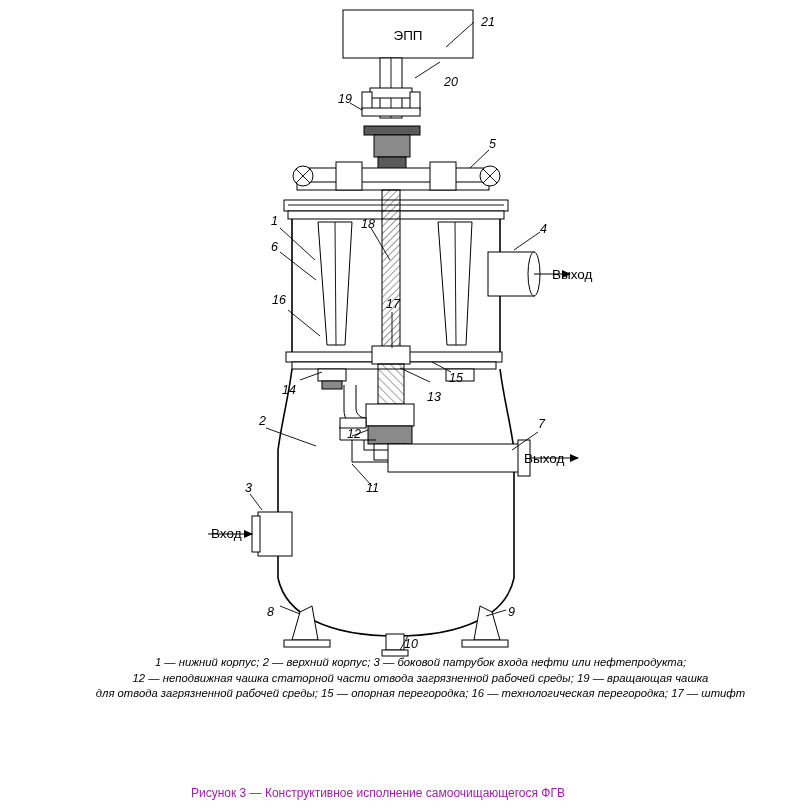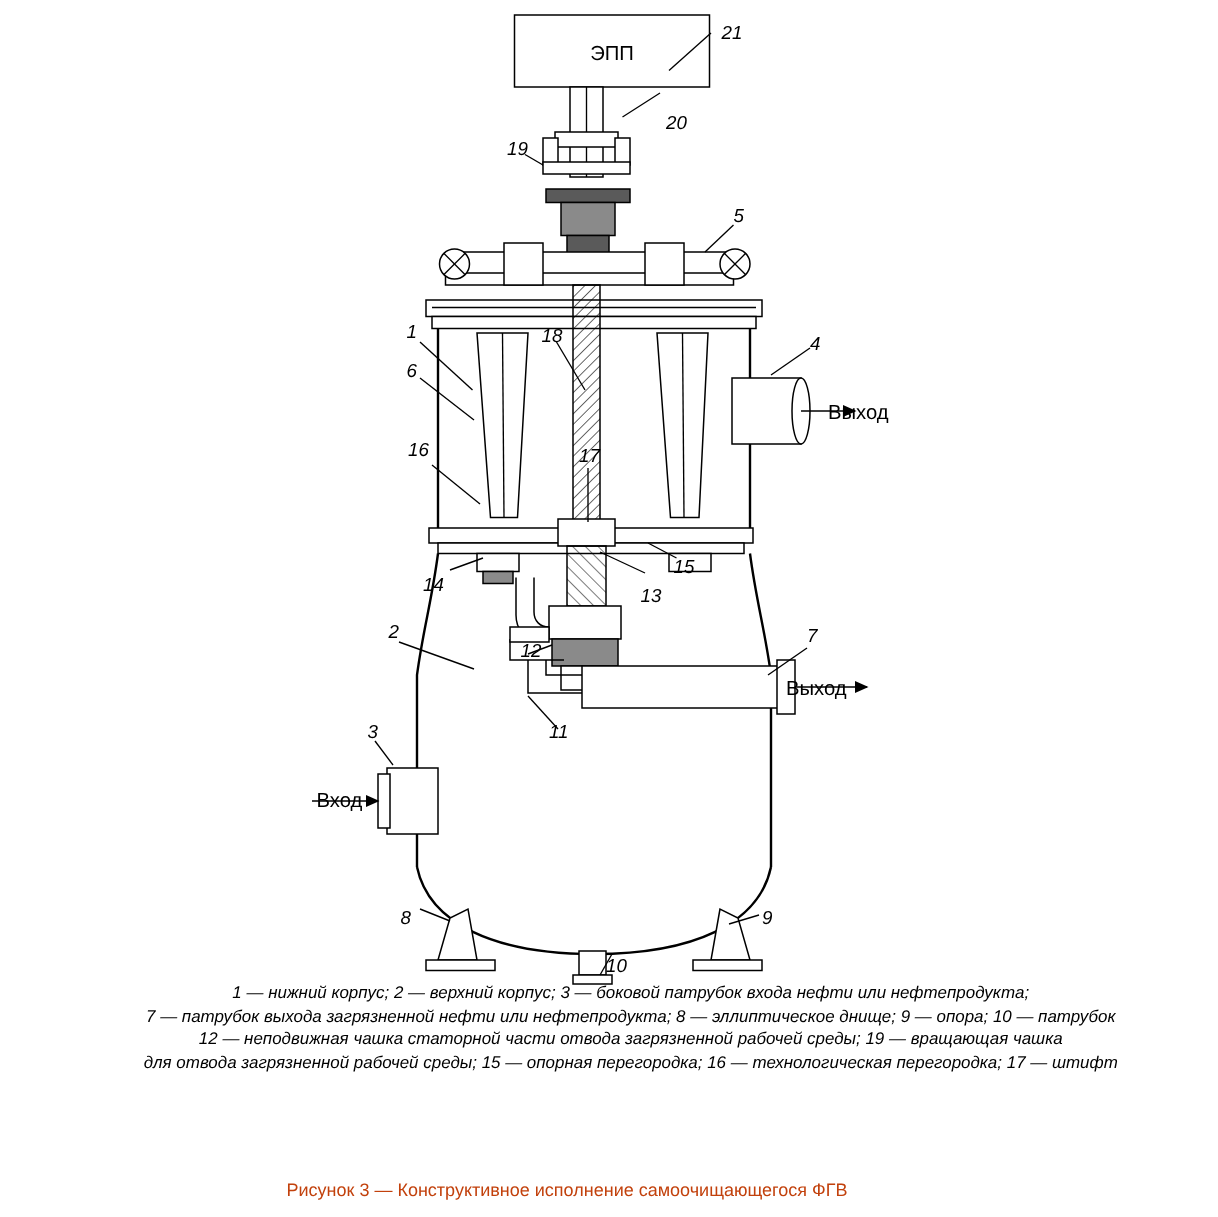--- a/index.html
+++ b/index.html
@@ -44,21 +44,21 @@
   .legend i {
     font-style: italic;
   }
   .caption {
     position: absolute;
     left: 0;
     top: 786px;
     width: 756px;
     text-align: center;
     font-size: 12px;
-    color: #c2410c;
+    color: #a21caf;
   }
   .lbl-it {
     font-family: "Liberation Sans", sans-serif;
     font-size: 12.5px;
     font-style: italic;
     fill: #000;
   }
   .lbl-big {
     font-family: "Liberation Sans", sans-serif;
     font-size: 13.5px;
@@ -263,20 +263,19 @@
     <text class="lbl-it" x="508" y="616">9</text>
     <text class="lbl-it" x="404" y="648">10</text>
 
     <text class="lbl-big" x="552" y="279">Выход</text>
     <text class="lbl-big" x="524" y="463">Выход</text>
     <text class="lbl-big" x="211" y="538">Вход</text>
   </svg>
 
   <div class="legend">
     <div class="ln"><i>1 — нижний корпус; 2 — верхний корпус; 3 — боковой патрубок входа нефти или нефтепродукта;</i></div>
-    <div class="ln"><i>7 — патрубок выхода загрязненной нефти или нефтепродукта; 8 — эллиптическое днище; 9 — опора; 10 — патрубок</i></div>
     <div class="ln"><i>12 — неподвижная чашка статорной части отвода загрязненной рабочей среды; 19 — вращающая чашка</i></div>
     <div class="ln"><i>для отвода загрязненной рабочей среды; 15 — опорная перегородка; 16 — технологическая перегородка; 17 — штифт</i></div>
   </div>
 
   <div class="caption">Рисунок 3 — Конструктивное исполнение самоочищающегося ФГВ</div>
 
 </div>
 
 </body></html>

